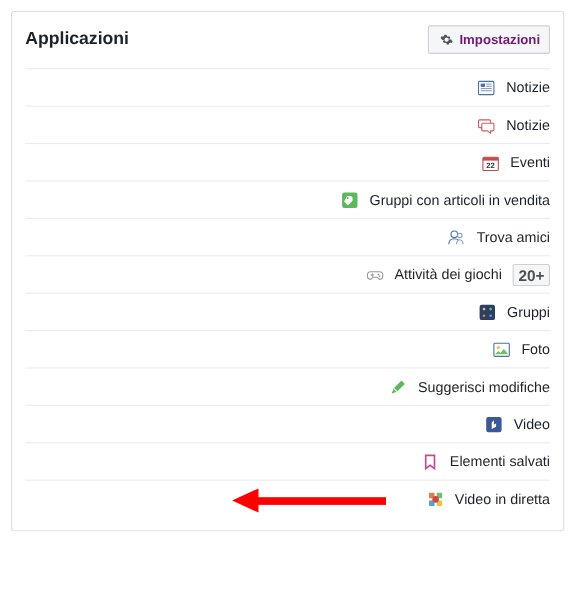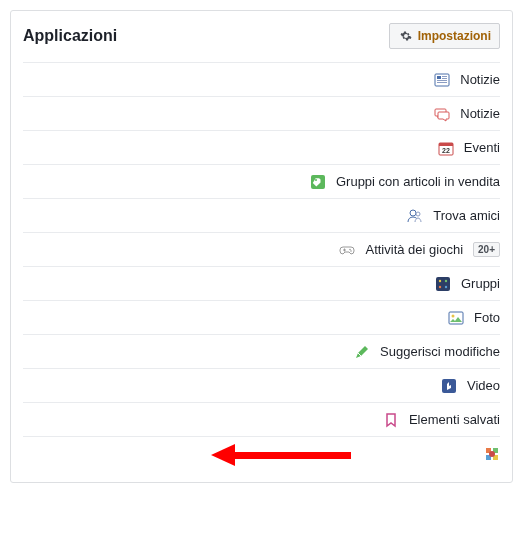--- a/index.html
+++ b/index.html
@@ -30,21 +30,21 @@
     font-weight: bold;
     color: #1d2129;
   }
   .settings-btn {
     border: 1px solid #ced0d4;
     background: #f5f6f7;
     border-radius: 2px;
     padding: 4px 8px;
     font-size: 12px;
     font-weight: bold;
-    color: #a16207;
+    color: #701a75;
     display: inline-flex;
     align-items: center;
     gap: 4px;
     cursor: pointer;
   }
   ul.list {
     list-style: none;
     margin: 0;
     padding: 0;
   }
@@ -65,21 +65,21 @@
     height: 16px;
     display: inline-flex;
     align-items: center;
     justify-content: center;
     flex: 0 0 16px;
   }
   .badge {
     background: #f5f6f7;
     border: 1px solid #ced0d4;
     border-radius: 2px;
-    font-size: 10px;
+    font-size: 14px;
     font-weight: bold;
     color: #4b4f56;
     padding: 1px 4px;
   }
   .arrow {
     position: absolute;
     left: 200px;
     bottom: 12px;
     pointer-events: none;
   }
@@ -231,20 +231,21 @@
     <li class="item">
       <span class="icon">
         <svg width="16" height="16" viewBox="0 0 16 16">
             <rect x="2" y="2" width="5" height="5" fill="#e87a47"></rect>
             <rect x="9" y="2" width="5" height="5" fill="#6fbf6f"></rect>
             <rect x="2" y="9" width="5" height="5" fill="#5a9fd4"></rect>
             <rect x="9" y="9" width="5" height="5" fill="#e8c547"></rect>
             <circle cx="8" cy="8" r="3" fill="#c94a4a"></circle>
           </svg>
       </span>
+      <span>Video in diretta</span>
     </li>
 
   </ul>
 
   <div class="arrow">
     <svg width="140" height="24" viewBox="0 0 140 24">
       <rect x="20" y="9" width="120" height="7" fill="#ff0000"></rect>
       <path d="M0 12 L24 1 L24 23 Z" fill="#ff0000"></path>
     </svg>
   </div>

